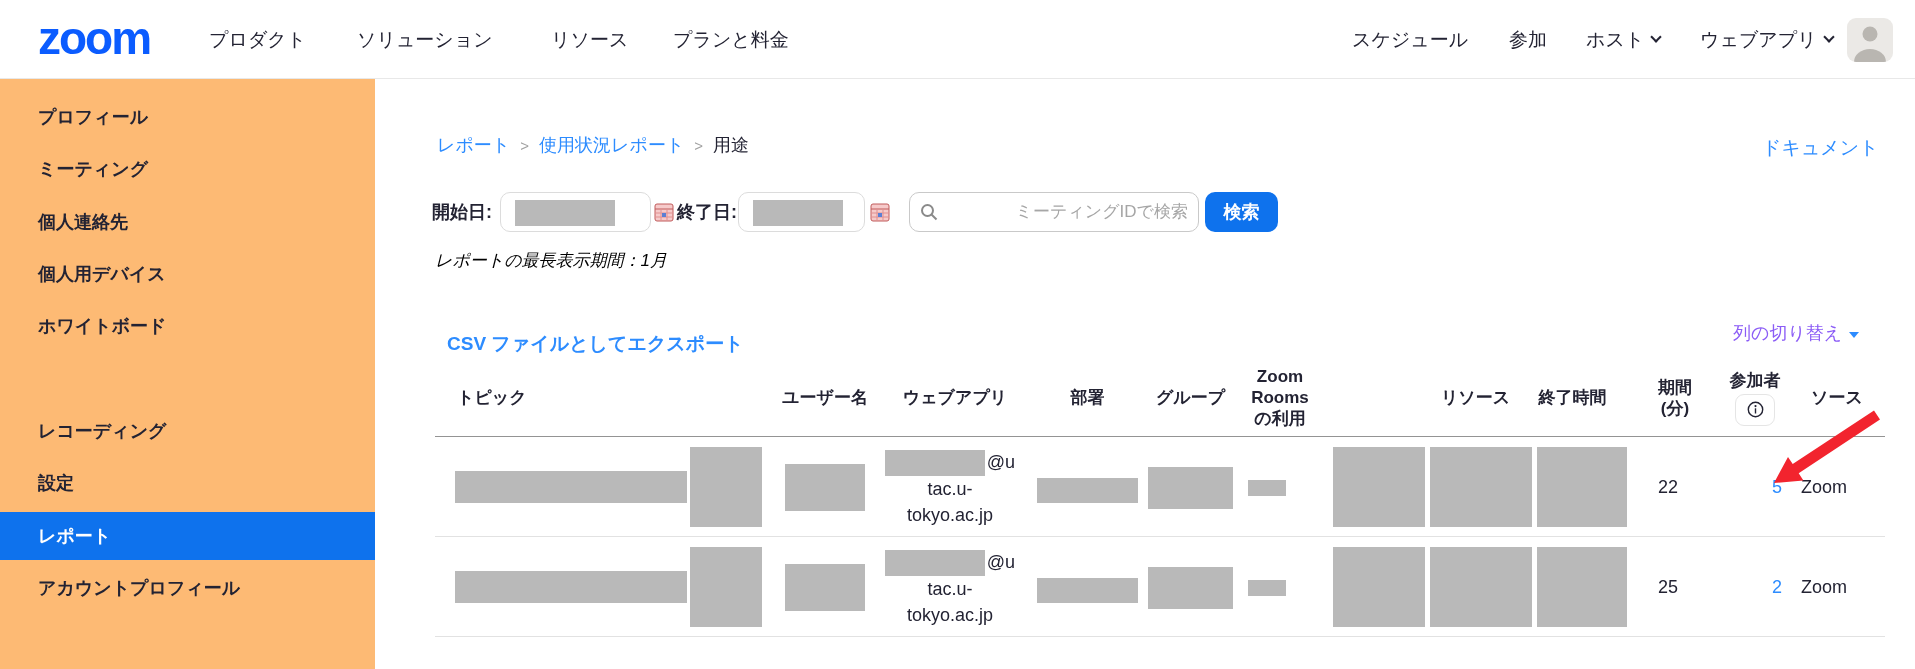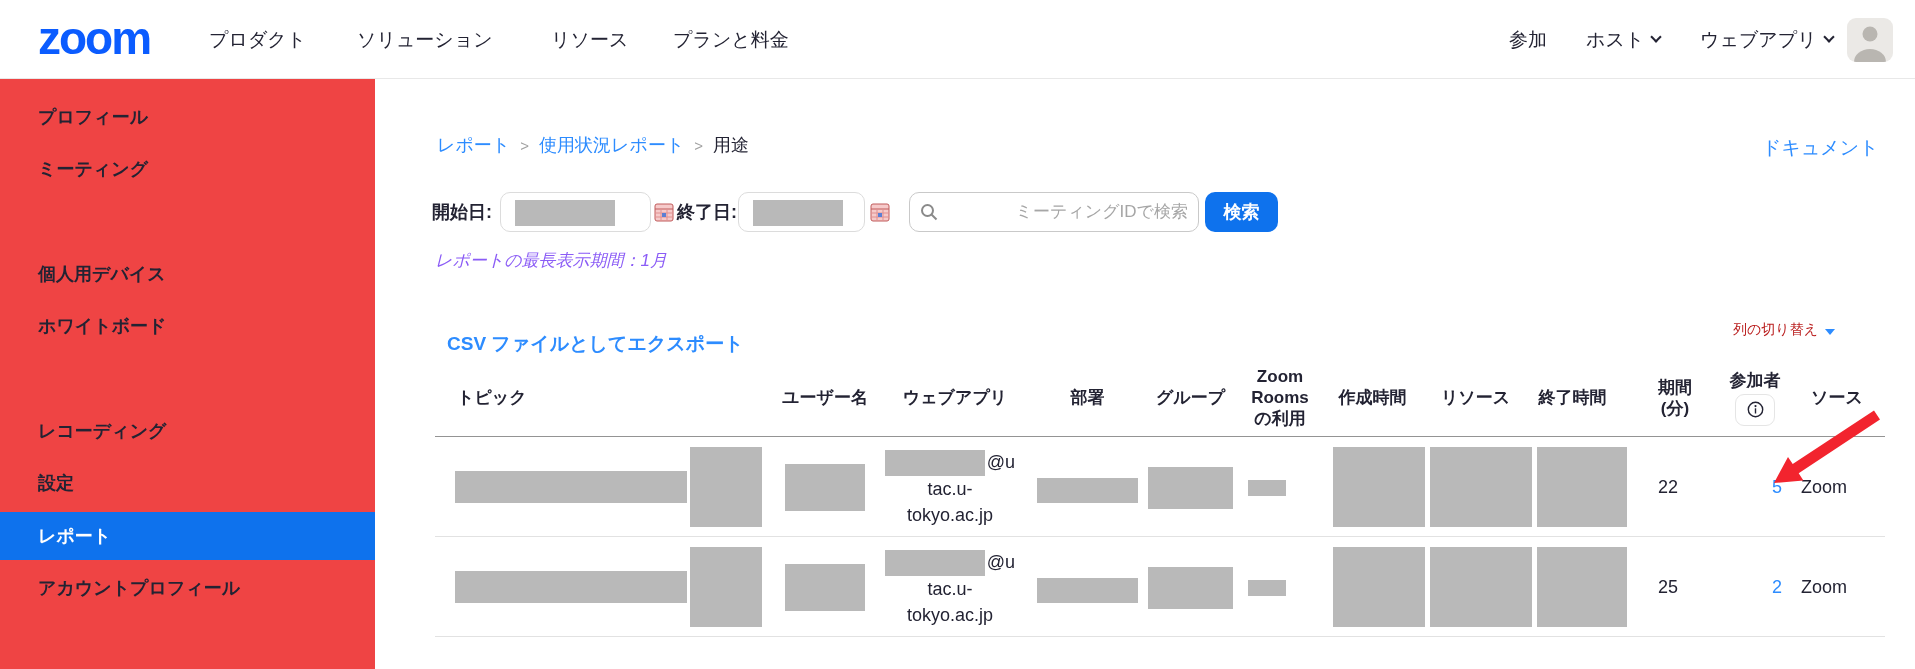--- a/index.html
+++ b/index.html
@@ -13,21 +13,21 @@
   .logo { position:absolute; left:38px; top:12px; font-size:46px; font-weight:800;
     color:#0b5cff; letter-spacing:-2px; line-height:52px; cursor:pointer; }
   .navitem { position:absolute; top:0; height:79px; display:flex; align-items:center;
     font-size:19px; font-weight:400; color:#232333; cursor:pointer; white-space:nowrap; }
   .chev { display:inline-block; width:8px; height:8px; border-right:2px solid #232333;
     border-bottom:2px solid #232333; transform:rotate(45deg); margin-left:8px; margin-top:-6px; }
   .avatar { position:absolute; left:1847px; top:18px; width:46px; height:44px; border-radius:9px;
     background:#ebe9e6; overflow:hidden; cursor:pointer; }
 
   
-  .sidebar { position:absolute; left:0; top:79px; width:375px; height:590px; background:#ef4444; }
+  .sidebar { position:absolute; left:0; top:79px; width:375px; height:590px; background:#fdba74; }
   .sideitem { position:absolute; left:0; width:375px; height:48px; display:flex; align-items:center;
     padding-left:38px; font-size:18px; font-weight:600; color:#232333; cursor:pointer; white-space:nowrap; }
   .sideitem.active { background:#0e72ed; color:#fff; }
   .newbadge { margin-left:12px; padding:3px 9px 4px; border-radius:11px; font-size:12px; font-weight:700;
     color:#fff; background:linear-gradient(90deg,#e0512f,#9b3bbf); letter-spacing:.5px; }
 
   
   .main { position:absolute; left:375px; top:79px; width:1540px; height:590px; background:#fff; }
   .crumb { position:absolute; top:54px; height:24px; display:flex; align-items:center; gap:10px;
     font-size:18px; left:62px; }
@@ -43,24 +43,24 @@
   .dateinput .redact { position:absolute; left:14px; top:7px; height:26px; }
   .calicon { position:absolute; top:123px; width:20px; height:20px; cursor:pointer; }
   .searchbox { position:absolute; left:534px; top:113px; width:290px; height:40px; border:1px solid #c9c9c9;
     border-radius:10px; background:#fff; display:flex; align-items:center; padding:0 10px; gap:8px; }
   .searchbox input { border:none; outline:none; flex:1; font-size:17px; color:#232333;
     font-family:inherit; background:transparent;text-align:right; }
   .searchbox input::placeholder { color:#a6a6a6; }
   .searchbtn { position:absolute; left:830px; top:113px; width:73px; height:40px; background:#0e72ed;
     border:none; border-radius:10px; color:#fff; font-size:18px; font-weight:600; cursor:pointer;
     font-family:inherit; }
-  .note { position:absolute; left:60px; top:170px; font-size:17px; font-style:italic; color:#8b5cf6; }
+  .note { position:absolute; left:60px; top:170px; font-size:17px; font-style:italic; color:#000000; }
 
   .csvlink { position:absolute; left:72px; top:252px; font-size:19px; font-weight:600; color:#2d8cff; cursor:pointer; }
-  .coltoggle { position:absolute; left:1358px; top:242px; font-size:14px; color:#b91c1c; cursor:pointer;
+  .coltoggle { position:absolute; left:1358px; top:242px; font-size:18px; color:#8b5cf6; cursor:pointer;
     display:flex; align-items:center; gap:7px; }
   .tri { width:0; height:0; border-left:5px solid transparent; border-right:5px solid transparent;
     border-top:6px solid #2d8cff; margin-top:3px; }
 
   
   .table { position:absolute; left:60px; top:279px; width:1450px; }
   .thead { position:relative; height:79px; border-bottom:1px solid #949494; }
   .th { position:absolute; top:0; height:79px; display:flex; flex-direction:column; align-items:center;
     justify-content:center; font-size:17px; font-weight:700; color:#232333; text-align:center;
     white-space:pre-line; line-height:21px; }
@@ -82,40 +82,42 @@
 <body>
 
 <div class="page">
 
   <header class="topnav">
     <div class="logo">zoom</div>
     <span class="navitem" style="left:209px">プロダクト</span>
     <span class="navitem" style="left:357px">ソリューション</span>
     <span class="navitem" style="left:551px">リソース</span>
     <span class="navitem" style="left:673px">プランと料金</span>
+    <span class="navitem" style="left:1352px">スケジュール</span>
     <span class="navitem" style="left:1509px">参加</span>
     <span class="navitem" style="left:1586px">
         <span>ホスト</span>
         <span class="chev"></span>
       </span>
     <span class="navitem" style="left:1700px">
         <span>ウェブアプリ</span>
         <span class="chev"></span>
       </span>
     <div class="avatar">
       <svg width="46" height="44">
         <circle cx="23" cy="16" r="7.5" fill="#b9b6b1"></circle>
         <path d="M7 44 a16 13 0 0 1 32 0 z" fill="#b9b6b1"></path>
       </svg>
     </div>
   </header>
 
   <aside class="sidebar">
     <div class="sideitem" style="top:14px">プロフィール</div>
     <div class="sideitem" style="top:66px">ミーティング</div>
+    <div class="sideitem" style="top:119px">個人連絡先</div>
     <div class="sideitem" style="top:171px">個人用デバイス</div>
     <div class="sideitem" style="top:223px">ホワイトボード</div>
     <div class="sideitem" style="top:328px">レコーディング</div>
     <div class="sideitem" style="top:380px">設定</div>
     <div class="sideitem active" style="top:433px">レポート</div>
     <div class="sideitem" style="top:485px">アカウントプロフィール</div>
   </aside>
 
   <main class="main">
 
@@ -174,21 +176,20 @@
     <div class="table">
       <div class="thead">
         <div class="th left" style="left:22px;width:120px">トピック</div>
         <div class="th" style="left:345px;width:90px">ユーザー名</div>
         <div class="th" style="left:460px;width:120px">ウェブアプリ</div>
         <div class="th" style="left:600px;width:105px">部署</div>
         <div class="th" style="left:713px;width:85px">グループ</div>
         <div class="th" style="left:810px;width:70px">Zoom
 Rooms
 の利用</div>
-        <div class="th" style="left:895px;width:85px">作成時間</div>
         <div class="th" style="left:998px;width:85px">リソース</div>
         <div class="th" style="left:1095px;width:85px">終了時間</div>
         <div class="th" style="left:1205px;width:70px">期間
 (分)</div>
         <div class="th" style="left:1270px;width:100px">
           <span>参加者</span>
           <span class="infobtn">
             <svg width="17" height="17">
               <circle cx="8.5" cy="8.5" r="7.2" fill="none" stroke="#232333" stroke-width="1.4"></circle>
               <circle cx="8.5" cy="5.1" r="1.1" fill="#232333"></circle>

